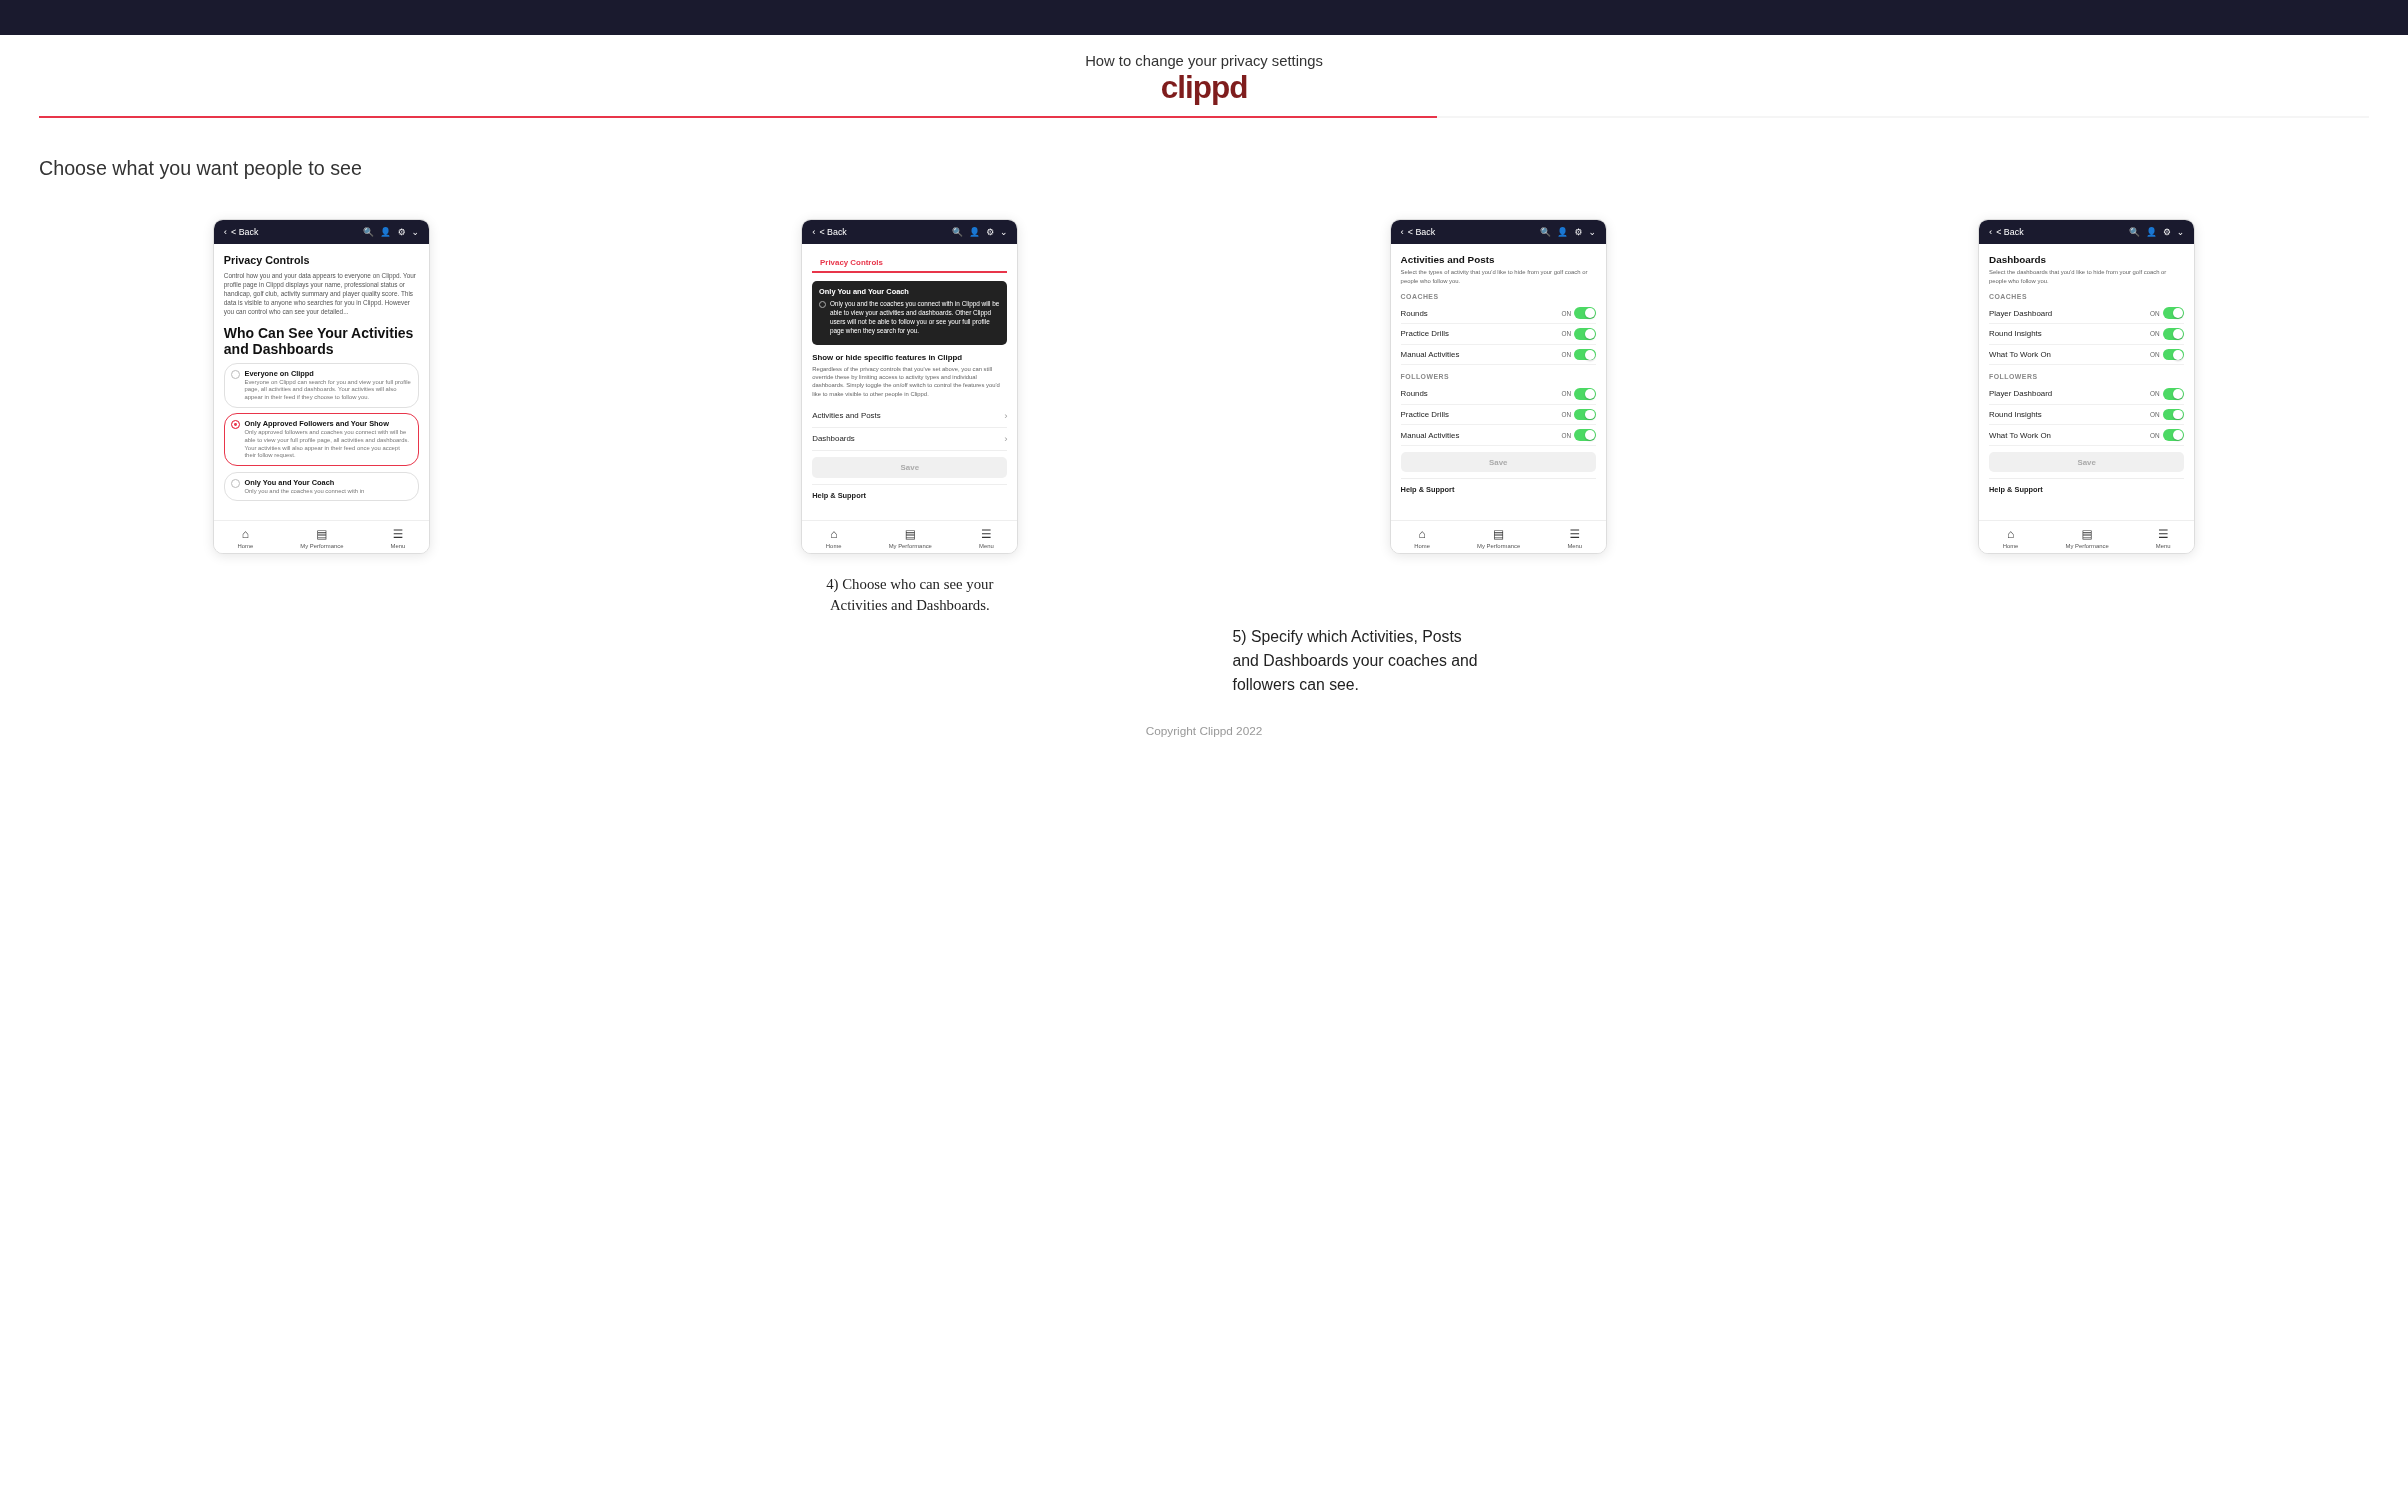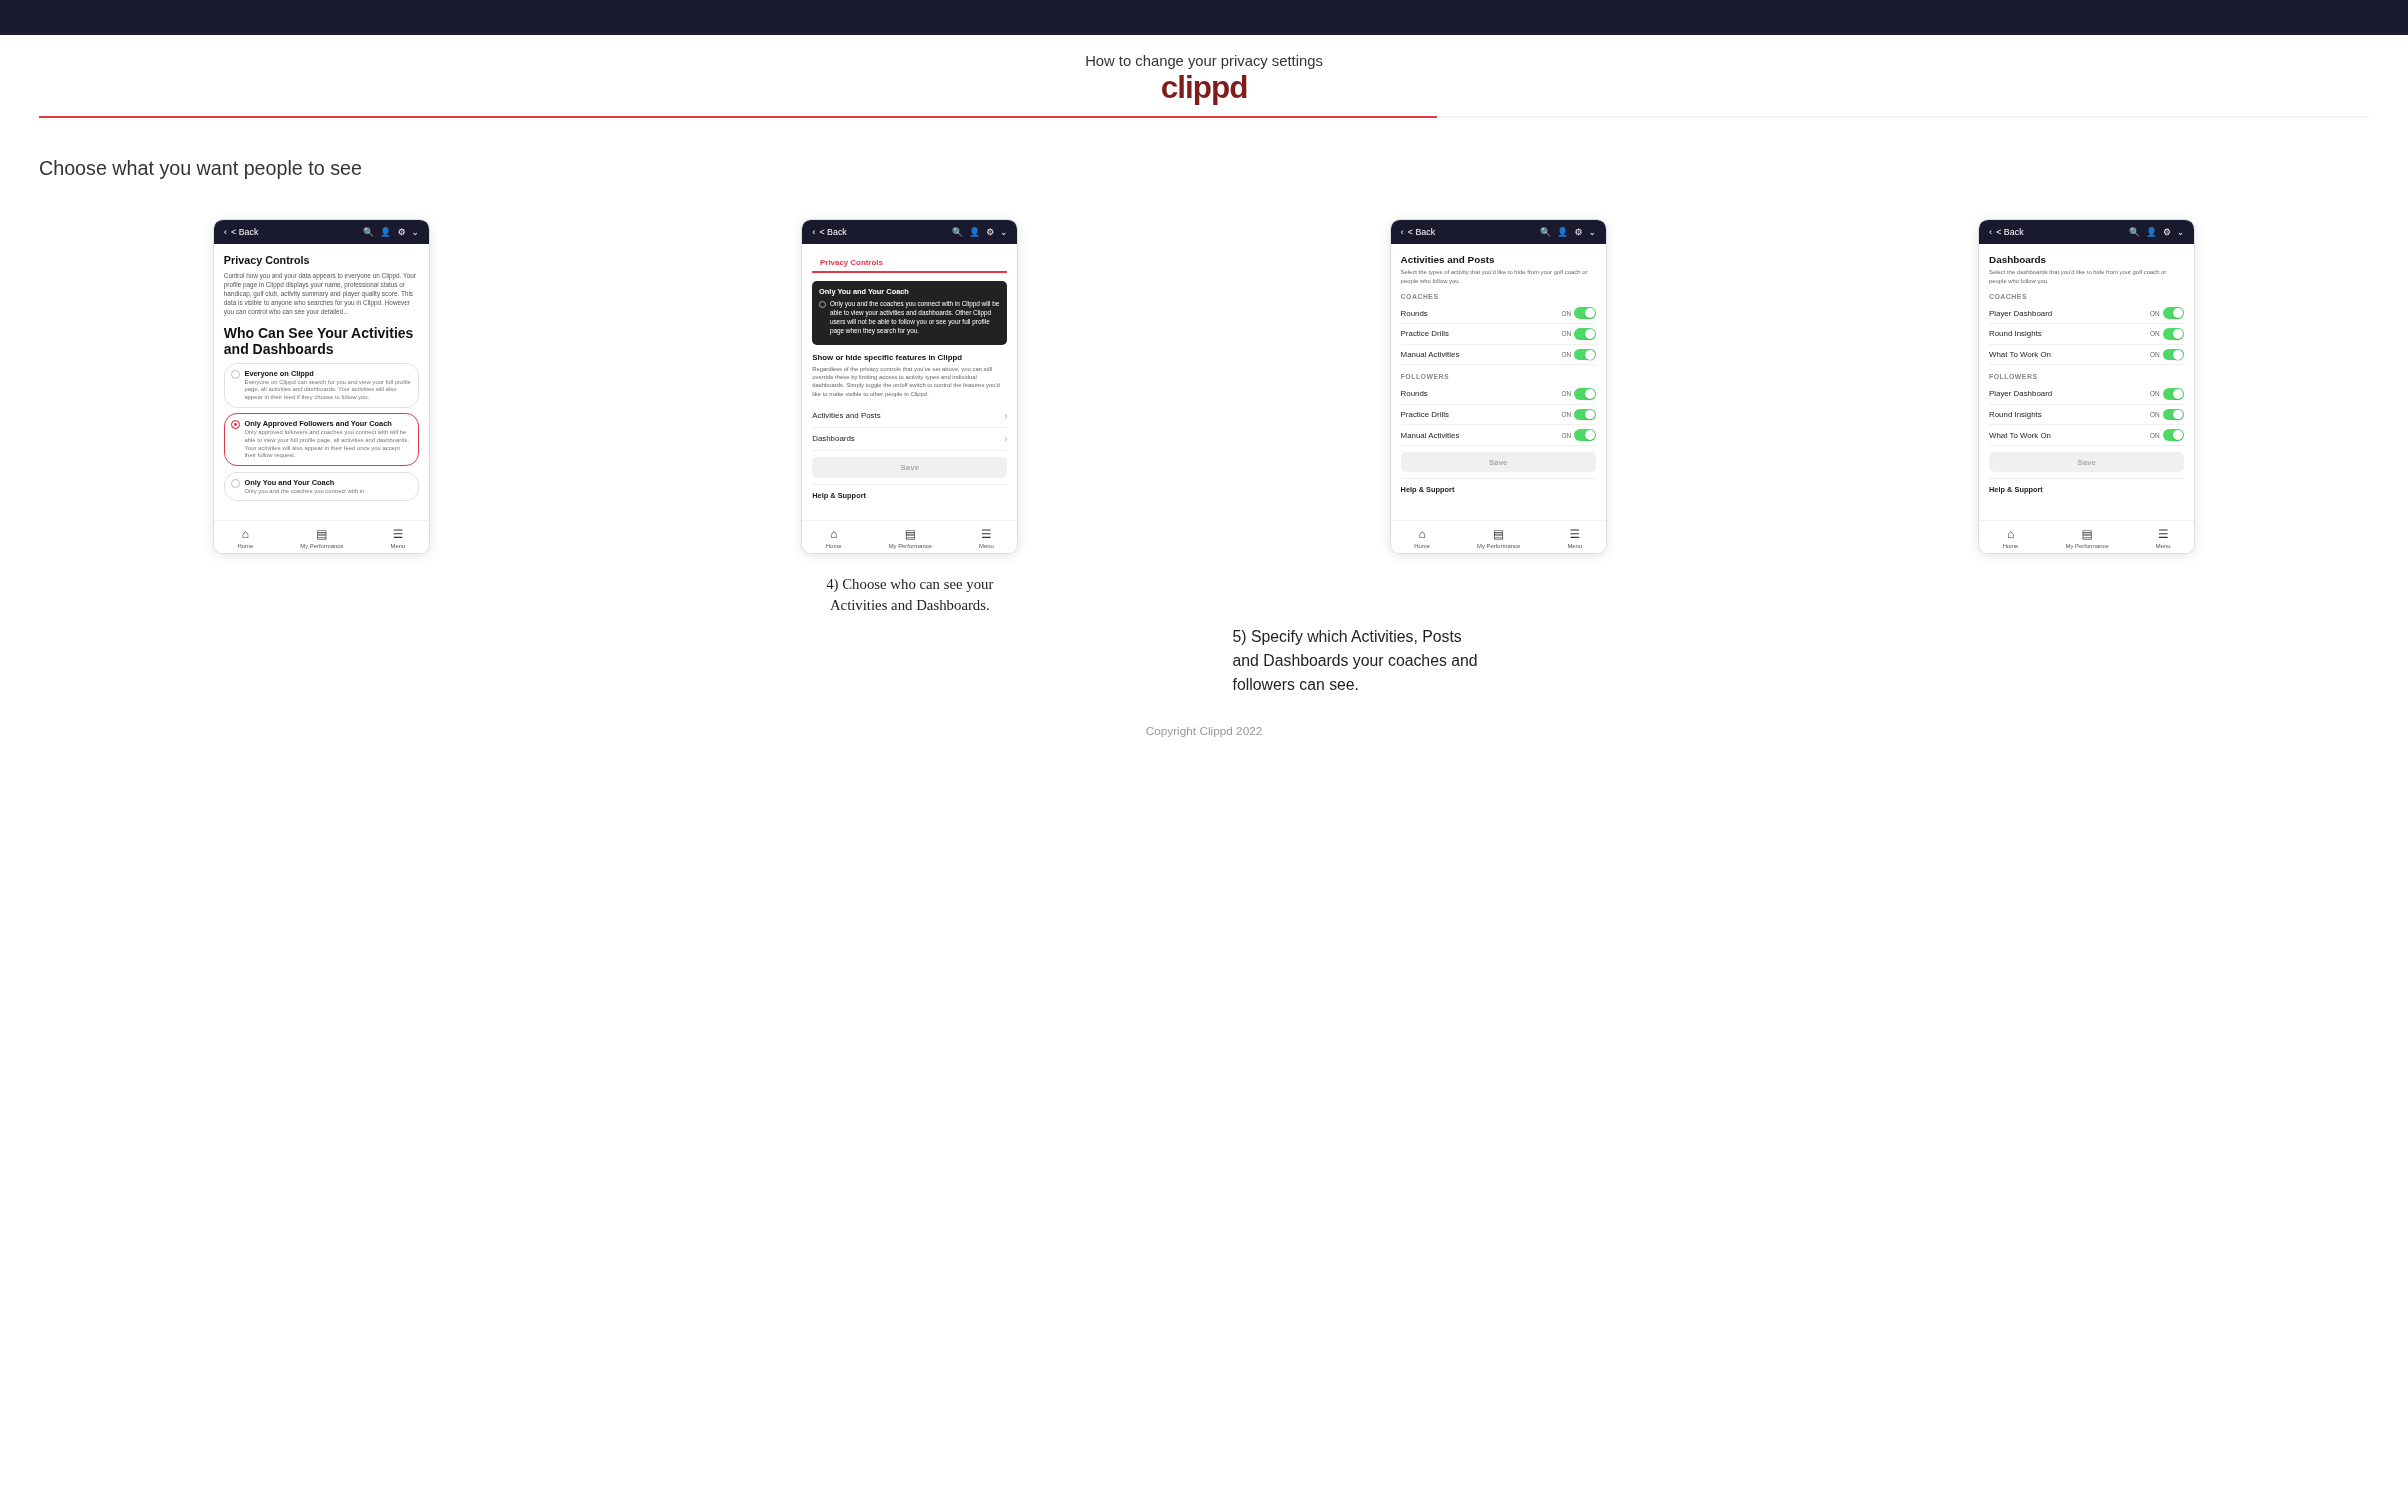--- a/index.html
+++ b/index.html
@@ -414,21 +414,21 @@
             <div class="radio-circle"></div>
             <div>
               <div class="option-title">Everyone on Clippd</div>
               <div class="option-desc">Everyone on Clippd can search for you and view your full profile page, all activities and dashboards. Your activities will also appear in their feed if they choose to follow you.</div>
             </div>
           </div>
 
           <div class="radio-option selected">
             <div class="radio-circle selected"></div>
             <div>
-              <div class="option-title">Only Approved Followers and Your Coach</div>
+              <div class="option-title">Only Approved Followers and Your Show</div>
               <div class="option-desc">Only approved followers and coaches you connect with will be able to view your full profile page, all activities and dashboards. Your activities will also appear in their feed once you accept their follow request.</div>
             </div>
           </div>
 
           <div class="radio-option">
             <div class="radio-circle"></div>
             <div>
               <div class="option-title">Only You and Your Coach</div>
               <div class="option-desc">Only you and the coaches you connect with in</div>
             </div>

